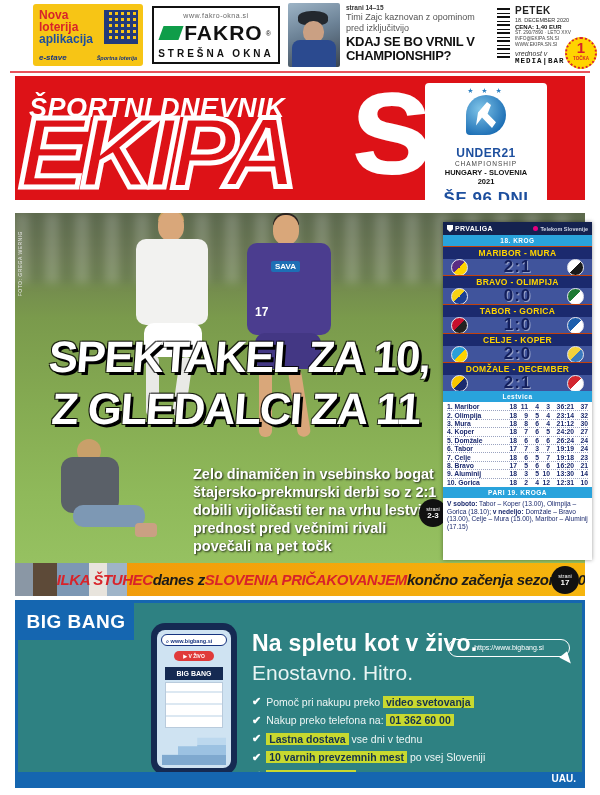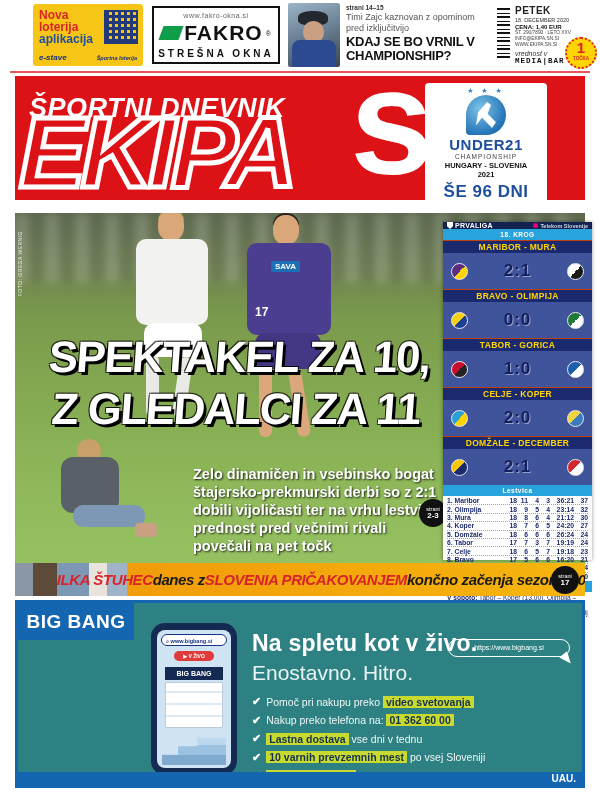--- a/index.html
+++ b/index.html
@@ -59,21 +59,21 @@
   .mh-kicker { position:absolute; left:14px; top:17px; font-size:27px; font-weight:900; font-style:italic; color:#fff; letter-spacing:.5px; }
   .mh-title { position:absolute; left:4px; top:26px; font-size:100px; font-weight:900; font-style:italic; letter-spacing:-5px;
       color:#dd1217; -webkit-text-stroke:5px #ffffff; line-height:100px; }
   .mh-suffix { position:absolute; left:335px; top:-34px; font-size:150px; font-weight:900; color:#fff; letter-spacing:-8px; line-height:160px; }
   .uefa-panel { position:absolute; left:410px; top:7px; width:122px; height:126px; background:#fff; border-radius:4px; text-align:center; padding-top:4px; }
   .stars { color:#2a7fc1; font-size:7px; letter-spacing:3px; }
   .skater { width:40px; height:40px; margin:0 auto; border-radius:50% 50% 50% 4px;
       background:radial-gradient(circle at 35% 35%, #7fc4e8, #1d6fb5 75%); position:relative; }
   .skater::after { content:""; position:absolute; left:10px; top:7px; width:20px; height:26px; background:#fff;
       clip-path:polygon(55% 0,75% 12%,58% 45%,100% 78%,80% 100%,30% 60%,0 90%,10% 40%); }
-  .u21 { font-size:15px; font-weight:900; color:#1d4f9e; letter-spacing:.5px; margin-top:1px; }
+  .u21 { font-size:12px; font-weight:900; color:#1d4f9e; letter-spacing:.5px; margin-top:11px; }
   .u21-sub { font-size:6.5px; color:#444; letter-spacing:1px; }
   .u21-host { font-size:7.5px; font-weight:900; color:#111; margin-top:1px; }
   .u21-year { font-size:7.5px; font-weight:900; color:#111; }
   .countdown { font-size:17px; font-weight:900; color:#1d4f9e; margin-top:3px; letter-spacing:.5px; }
 
   
   .cover { position:absolute; left:15px; top:213px; width:570px; height:350px; overflow:hidden;
       background:linear-gradient(180deg,#5d6a4a 0%,#6e7e50 12%,#7a9a4c 30%,#85ab52 55%,#8fb95a 80%,#96c161 100%); }
   .crowdblur { position:absolute; left:0; top:0; width:100%; height:70px;
       background:repeating-linear-gradient(90deg,rgba(200,200,210,.25) 0 14px,rgba(90,100,90,.25) 14px 30px); filter:blur(4px); }
@@ -109,21 +109,21 @@
   .sidebar { position:absolute; left:443px; top:222px; width:149px; height:338px; background:#fff; box-shadow:0 0 4px rgba(0,0,0,.4);
       display:flex; flex-direction:column; }
   .sb-head { height:13px; background:#14224f; display:flex; align-items:center; justify-content:space-between; padding:0 4px; }
   .sb-league { color:#fff; font-size:7px; font-weight:900; letter-spacing:.3px; display:flex; align-items:center; gap:2px; }
   .sb-shield { display:inline-block; width:6px; height:7px; background:#fff; clip-path:polygon(0 0,100% 0,100% 60%,50% 100%,0 60%); }
   .sb-sponsor { color:#cfd6e6; font-size:5.5px; font-weight:bold; display:flex; align-items:center; gap:2px; }
   .sb-dot { display:inline-block; width:5px; height:5px; border-radius:50%; background:#e6007e; }
   .sb-round { height:11px; background:#29a3dc; color:#fff; font-size:6.5px; font-weight:bold; text-align:center; line-height:11px; letter-spacing:.5px; }
   .match { }
   .match-name { height:13px; background:#1b2a6e; color:#ffd400; font-size:8.5px; font-weight:900; text-align:center; line-height:13px; letter-spacing:.3px; border-top:1px solid #c2410c;}
-  .match-score { height:36px; background:#40549c; display:flex; align-items:center; justify-content:space-between; padding:0 8px; }
+  .match-score { height:16px; background:#40549c; display:flex; align-items:center; justify-content:space-between; padding:0 8px; }
   .crest { width:17px; height:17px; border-radius:50%; border:1.5px solid #e8e8ee; }
   .score { font-size:17px; font-weight:900; color:#131f5c; text-shadow:1px 1px 0 rgba(255,255,255,.45); letter-spacing:1px; }
   .sb-bar { height:11px; background:#29a3dc; color:#fff; font-size:6.5px; font-weight:bold; text-align:center; line-height:11px; letter-spacing:.5px; }
   .sb-table { padding:1px 4px 0 4px; }
   .trow { display:flex; align-items:center; height:8.4px; border-bottom:1px dotted #9aa3c0; font-size:6.8px; color:#1b2a6e; font-weight:bold; }
   .trow .tname { flex:1; text-align:left; }
   .trow .tc { width:11px; text-align:right; } .trow .tg { width:24px; text-align:right; } .trow .tp { width:14px; text-align:right; }
   .fixtures { padding:2px 4px; font-size:6.6px; color:#1b2a6e; line-height:7.6px; }
   .fixtures b { font-weight:900; }
 

